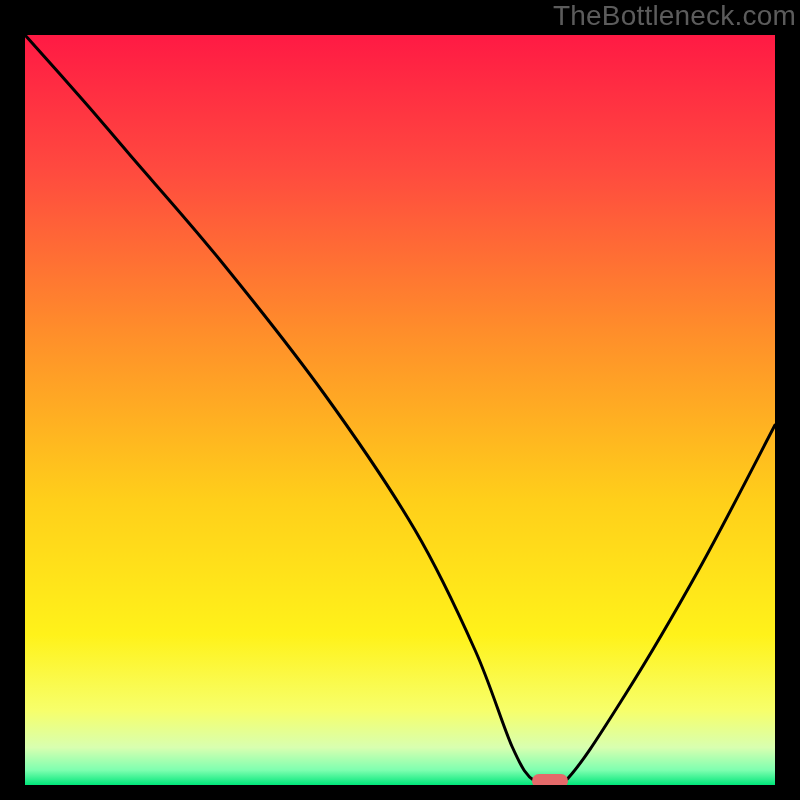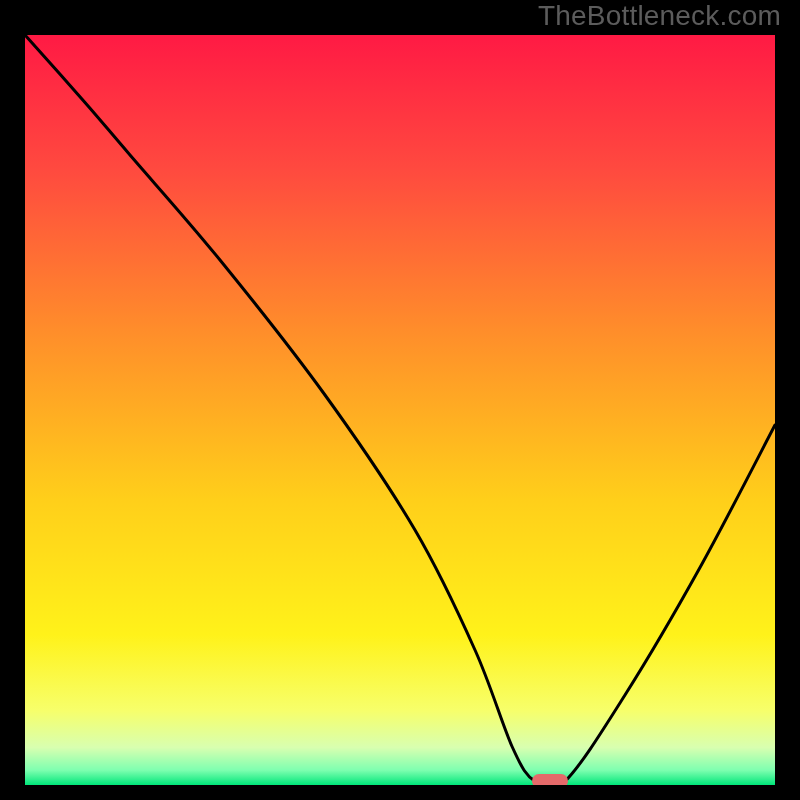--- a/index.html
+++ b/index.html
@@ -11,21 +11,21 @@
     overflow: hidden;
   }
   .container {
     position: relative;
     width: 800px;
     height: 800px;
   }
   .watermark {
     position: absolute;
     top: 0;
-    right: 19px;
+    right: 4px;
     font-family: Arial, Helvetica, sans-serif;
     font-size: 28px;
     font-weight: 500;
     color: #5c5c5c;
     letter-spacing: 0.2px;
     z-index: 10;
     user-select: none;
   }
   .plot-frame {
     position: absolute;

